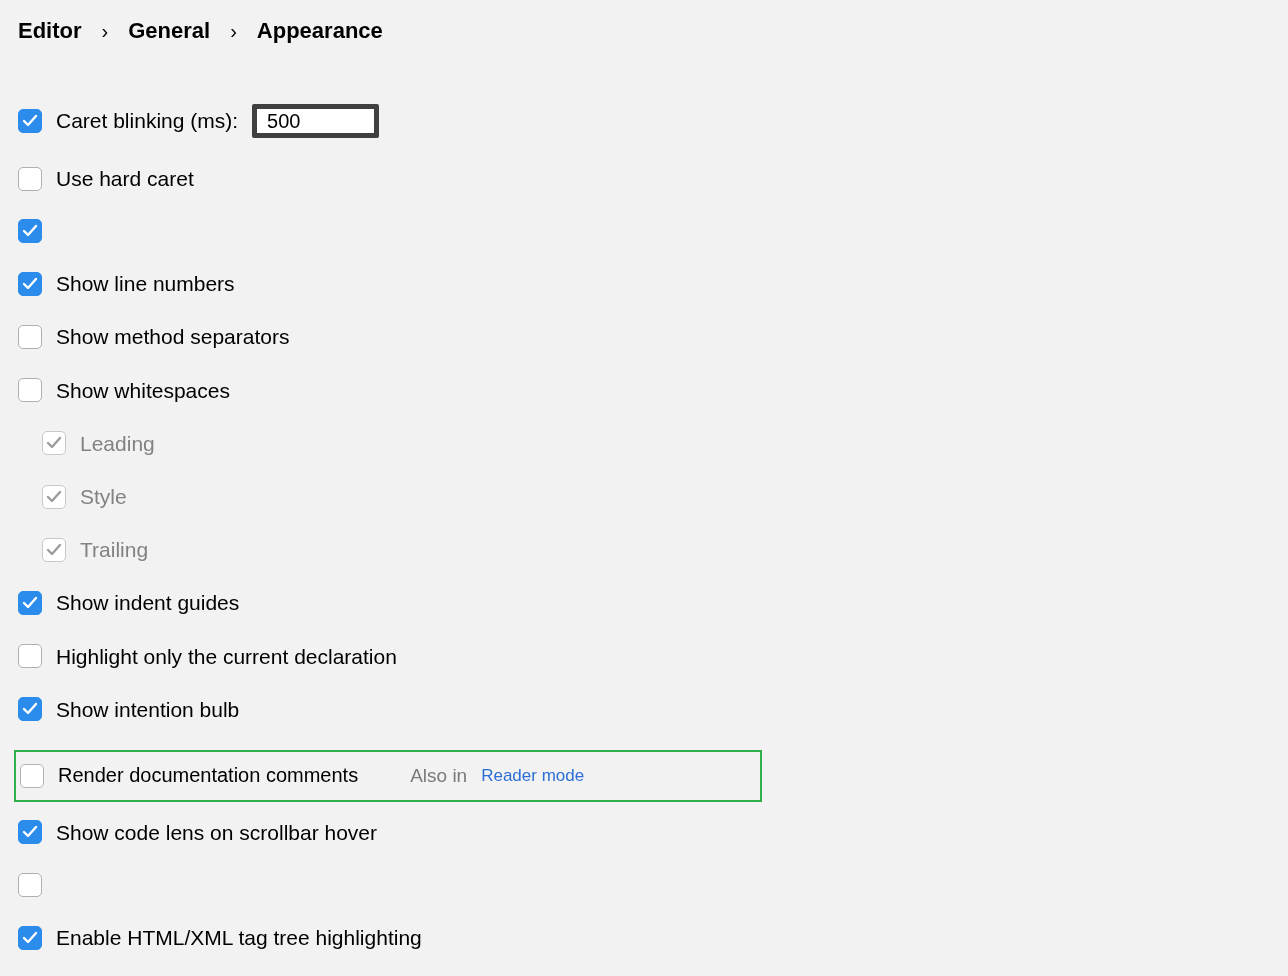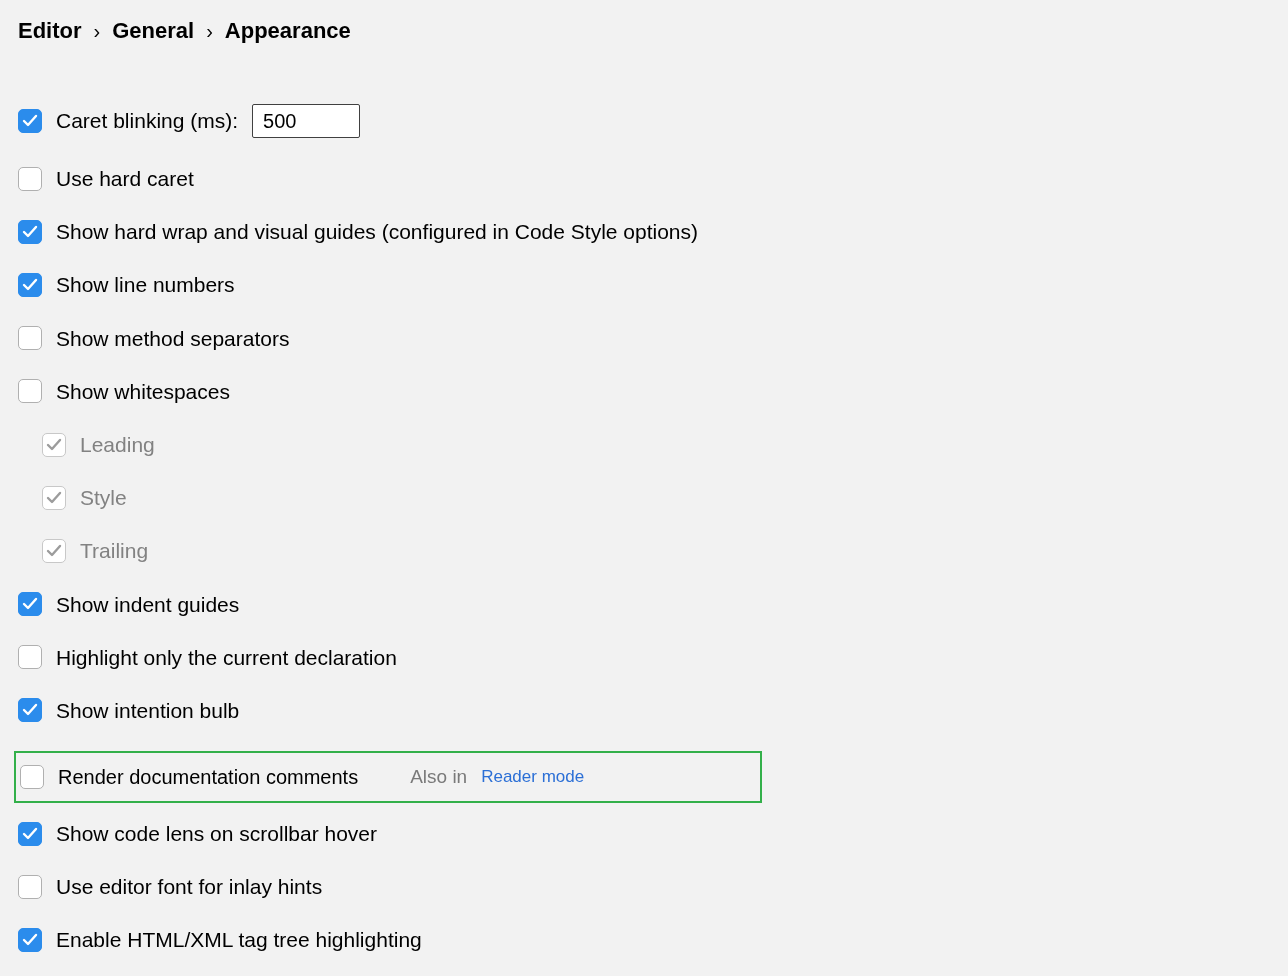--- a/index.html
+++ b/index.html
@@ -11,21 +11,21 @@
       font-family: -apple-system, BlinkMacSystemFont, "Segoe UI", "Helvetica Neue", Arial, sans-serif;
       font-size: 20px;
       color: #000;
       background: #f2f2f2;
       padding: 18px;
       width: 1288px;
     }
     .breadcrumb {
       display: flex;
       align-items: center;
-      gap: 12px;
+      gap: 20px;
       font-size: 22px;
       font-weight: 700;
       margin-bottom: 60px;
     }
     .breadcrumb .sep {
       font-weight: 400;
       color: #000;
       font-size: 20px;
     }
     .option-row {
@@ -71,23 +71,23 @@
     .checkbox.disabled svg {
       display: block;
     }
     .checkbox.disabled svg path {
       stroke: #9c9c9c;
     }
     .label-disabled {
       color: #828282;
     }
     .text-input {
-      width: 108px;
+      width: 127px;
       height: 34px;
-      border: 1px solid #404040;
+      border: 5px solid #404040;
       border-radius: 2px;
       background: #fff;
       padding: 4px 10px;
       font-size: 20px;
       font-family: inherit;
     }
     .highlight-box {
       border: 2px solid #33b04a;
       padding: 12px 20px 12px 4px;
       margin-left: -4px;
@@ -137,21 +137,20 @@
   </span>
   <span>Use hard caret</span>
 </div>
 
 <div class="option-row">
   <span class="checkbox checked">
     <svg viewBox="0 0 16 16">
         <path d="M2 8 L6 12 L14 3" stroke="#fff" stroke-width="2.4" fill="none" stroke-linecap="round" stroke-linejoin="round"></path>
       </svg>
   </span>
-  <span>Show hard wrap and visual guides (configured in Code Style options)</span>
 </div>
 
 <div class="option-row">
   <span class="checkbox checked">
     <svg viewBox="0 0 16 16">
         <path d="M2 8 L6 12 L14 3" stroke="#fff" stroke-width="2.4" fill="none" stroke-linecap="round" stroke-linejoin="round"></path>
       </svg>
   </span>
   <span>Show line numbers</span>
 </div>
@@ -237,21 +236,20 @@
         <path d="M2 8 L6 12 L14 3" stroke="#fff" stroke-width="2.4" fill="none" stroke-linecap="round" stroke-linejoin="round"></path>
       </svg>
   </span>
   <span>Show code lens on scrollbar hover</span>
 </div>
 
 <div class="option-row">
   <span class="checkbox">
     
   </span>
-  <span>Use editor font for inlay hints</span>
 </div>
 
 <div class="option-row">
   <span class="checkbox checked">
     <svg viewBox="0 0 16 16">
         <path d="M2 8 L6 12 L14 3" stroke="#fff" stroke-width="2.4" fill="none" stroke-linecap="round" stroke-linejoin="round"></path>
       </svg>
   </span>
   <span>Enable HTML/XML tag tree highlighting</span>
 </div>

